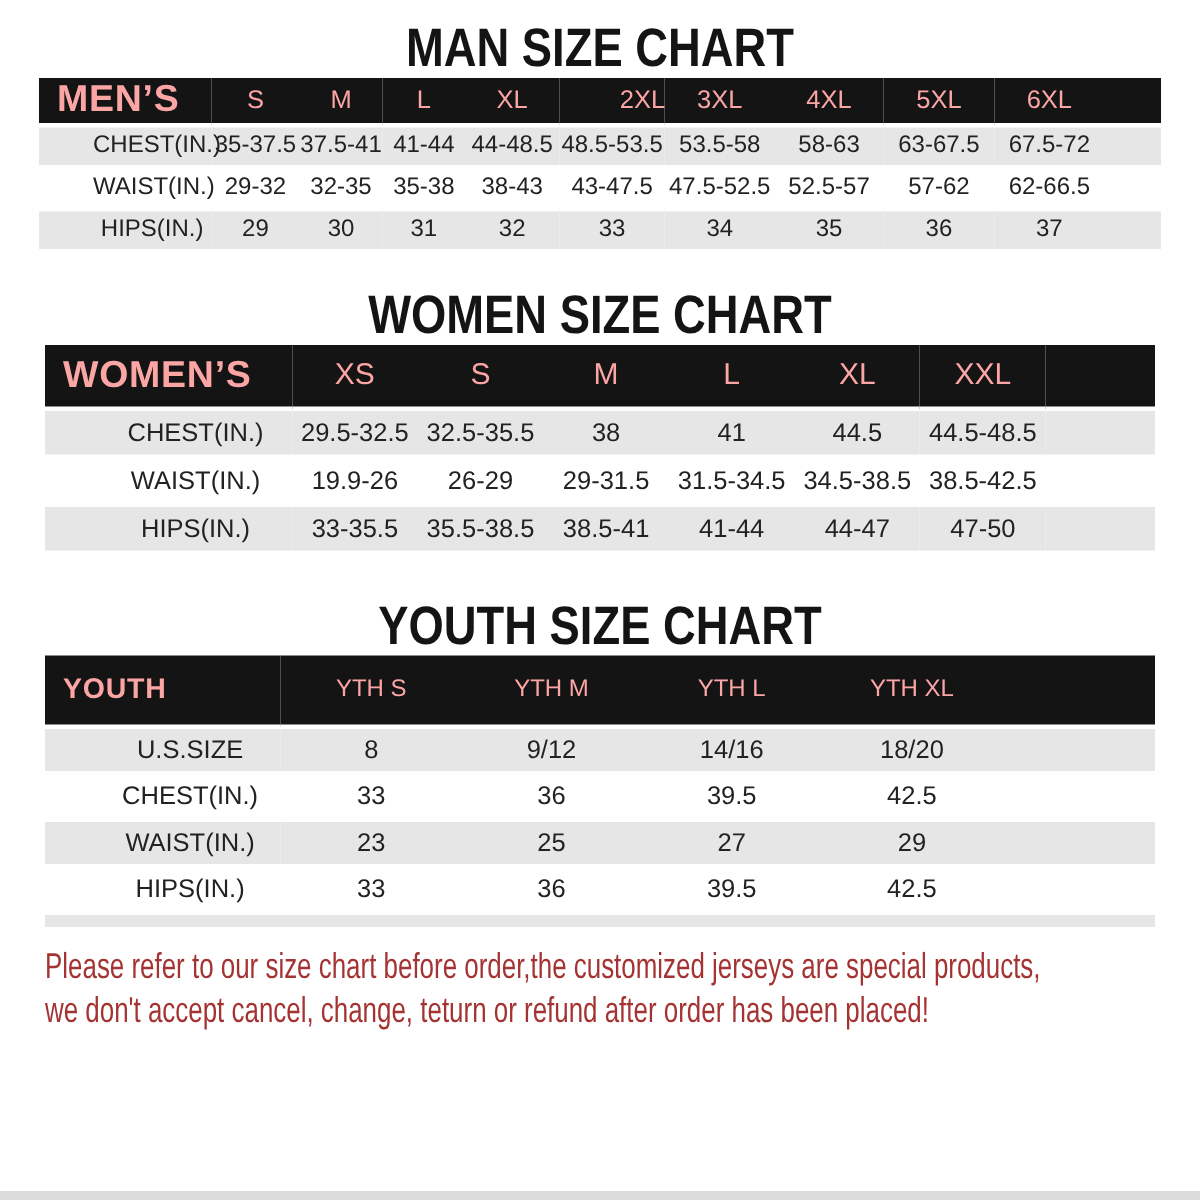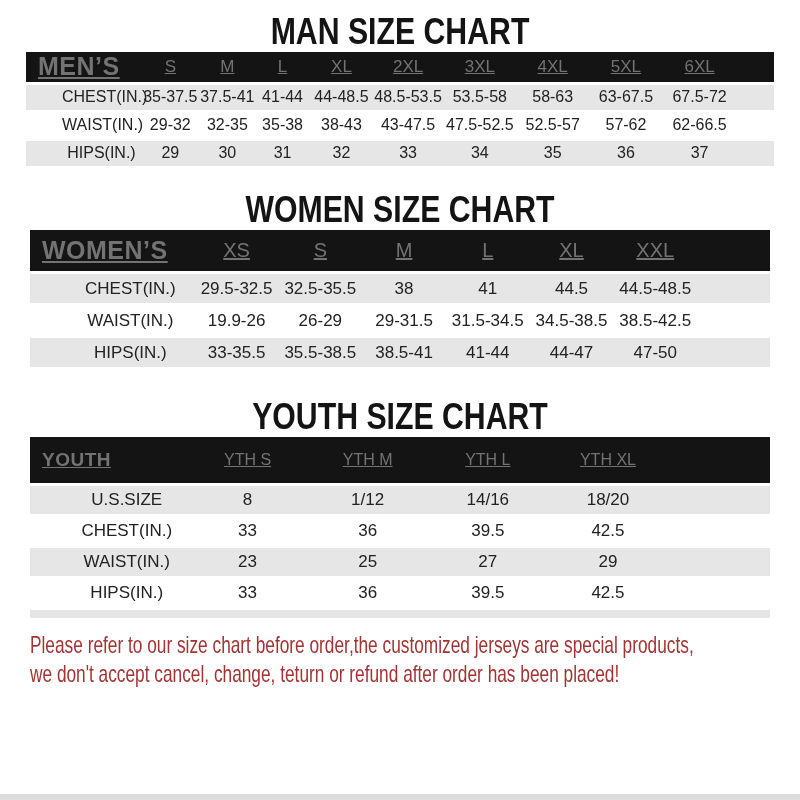--- a/index.html
+++ b/index.html
@@ -58,22 +58,21 @@
     border-collapse: collapse;
     table-layout: fixed;
     margin: 0 auto;
   }
   .t-men   { width: 748px; margin-top: 13px; }
   .t-women { width: 740px; margin-top: 16px; }
   .t-youth { width: 740px; margin-top: 14px; }
 
   table.size-table thead tr {
     background: var(--bar-black, #141414);
-    color: #737373;
-    text-decoration: underline;
+    color: #fca5a5;
   }
   .t-men   thead tr { height: 31px; }
   .t-women thead tr { height: 43px; }
   .t-youth thead tr { height: 47px; }
 
   table.size-table thead th {
     font-weight: normal;
     text-align: center;
     padding: 0;
   }
@@ -115,21 +114,21 @@
     white-space: nowrap;
     padding-left: 36px;
   }
 
   
   .t-men th:nth-child(1)  { width: 14%;  }
   .t-men th:nth-child(2)  { width: 8%;   }
   .t-men th:nth-child(3)  { width: 7.5%; }
   .t-men th:nth-child(4)  { width: 7.5%; }
   .t-men th:nth-child(5)  { width: 8.5%; }
-  .t-men th:nth-child(6)  { width: 9.6%; }
+  .t-men th:nth-child(6)  { width: 9.6%; text-align: right; }
   .t-men th:nth-child(7)  { width: 9.9%; }
   .t-men th:nth-child(8)  { width: 9.9%; }
   .t-men th:nth-child(9)  { width: 10%;  }
   .t-men th:nth-child(10) { width: 10%;  }
   .t-men th:nth-child(11) { width: 5.1%; }
 
   .t-women th:nth-child(1) { width: 21%;   }
   .t-women th:nth-child(2),
   .t-women th:nth-child(3),
   .t-women th:nth-child(4),
@@ -303,21 +302,21 @@
             <th>YTH M</th>
             <th>YTH L</th>
             <th>YTH XL</th>
             <th class="filler"></th>
           </tr>
         </thead>
         <tbody>
           <tr>
             <td class="row-label">U.S.SIZE</td>
             <td>8</td>
-            <td>1/12</td>
+            <td>9/12</td>
             <td>14/16</td>
             <td>18/20</td>
             <td class="filler"></td>
           </tr>
           <tr>
             <td class="row-label">CHEST(IN.)</td>
             <td>33</td>
             <td>36</td>
             <td>39.5</td>
             <td>42.5</td>

